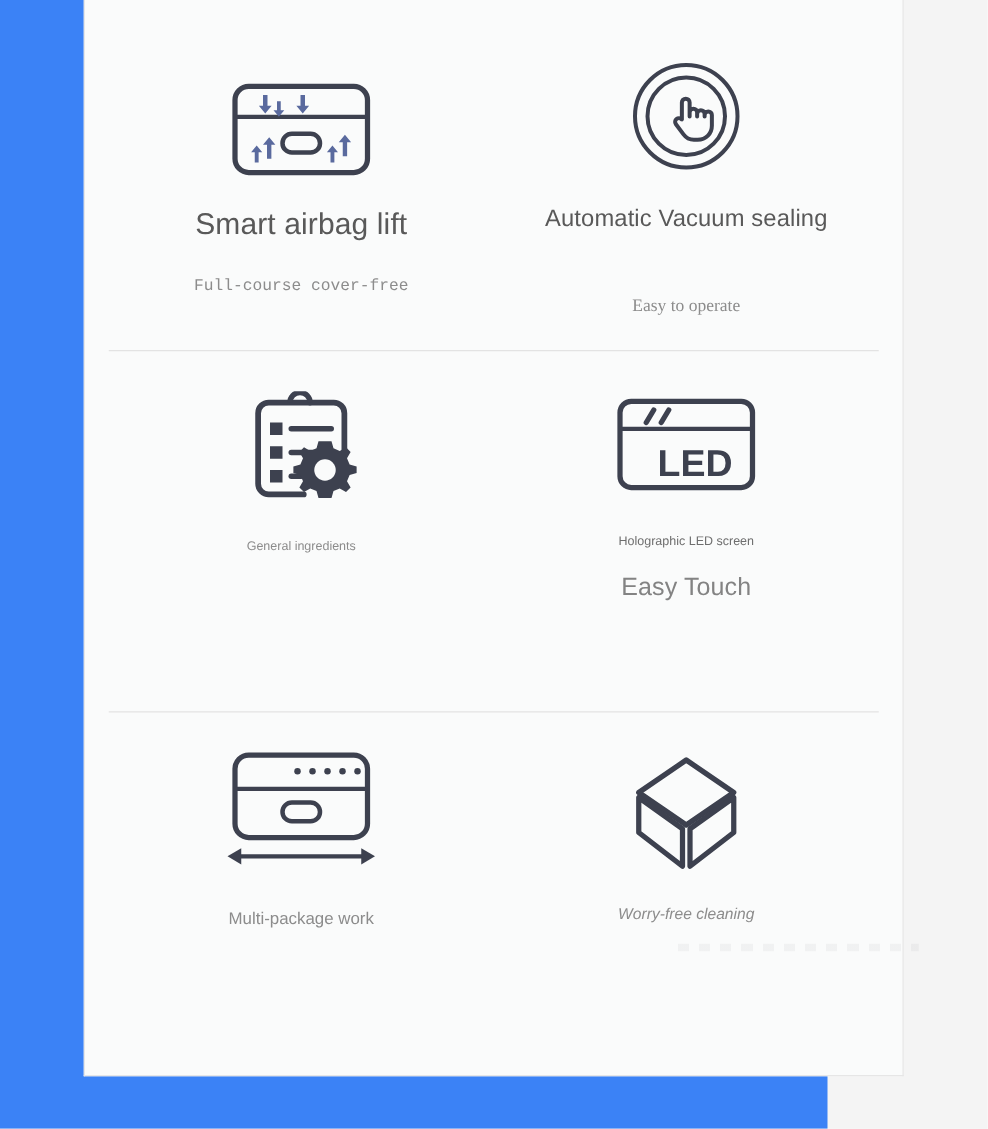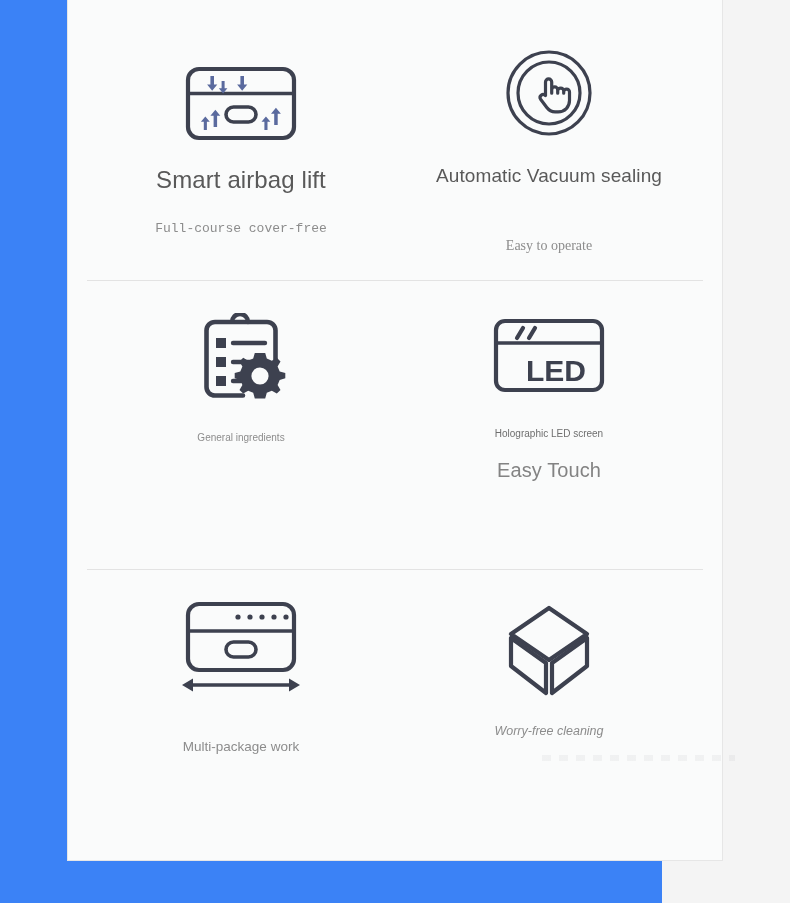--- a/index.html
+++ b/index.html
@@ -104,21 +104,21 @@
 
   .c3 .feature-title { margin-top: 29px; font-size: 21px; }
   .c3 .feature-sub   { margin-top: 27px; font-size: 10px; text-align: right; }
 
   .c4 .icon-wrap     { height: 78px; }
   .c4 .feature-sub   { margin-top: 35px; font-size: 10px; color: #6e6e6e; }
   .c4 .feature-title { margin-top: 18px; font-size: 20px; color: #838383; }
 
   .c5 .icon-wrap     { height: 94px; }
   .c5 .feature-title { margin-top: 22px; font-size: 20px; }
-  .c5 .feature-sub   { margin-top: 43px; font-size: 13.5px; }
+  .c5 .feature-sub   { margin-top: 31px; font-size: 13.5px; }
 
   .c6 .icon-wrap     { height: 96px; }
   .c6 .feature-title { margin-top: 20px; font-size: 19px; }
   .c6 .feature-sub   { margin-top: 26px; font-size: 12.5px; font-style: italic; }
 
   .ghost-line {
     position: absolute;
     left: 474px;
     top: 756px;
     width: 193px;

